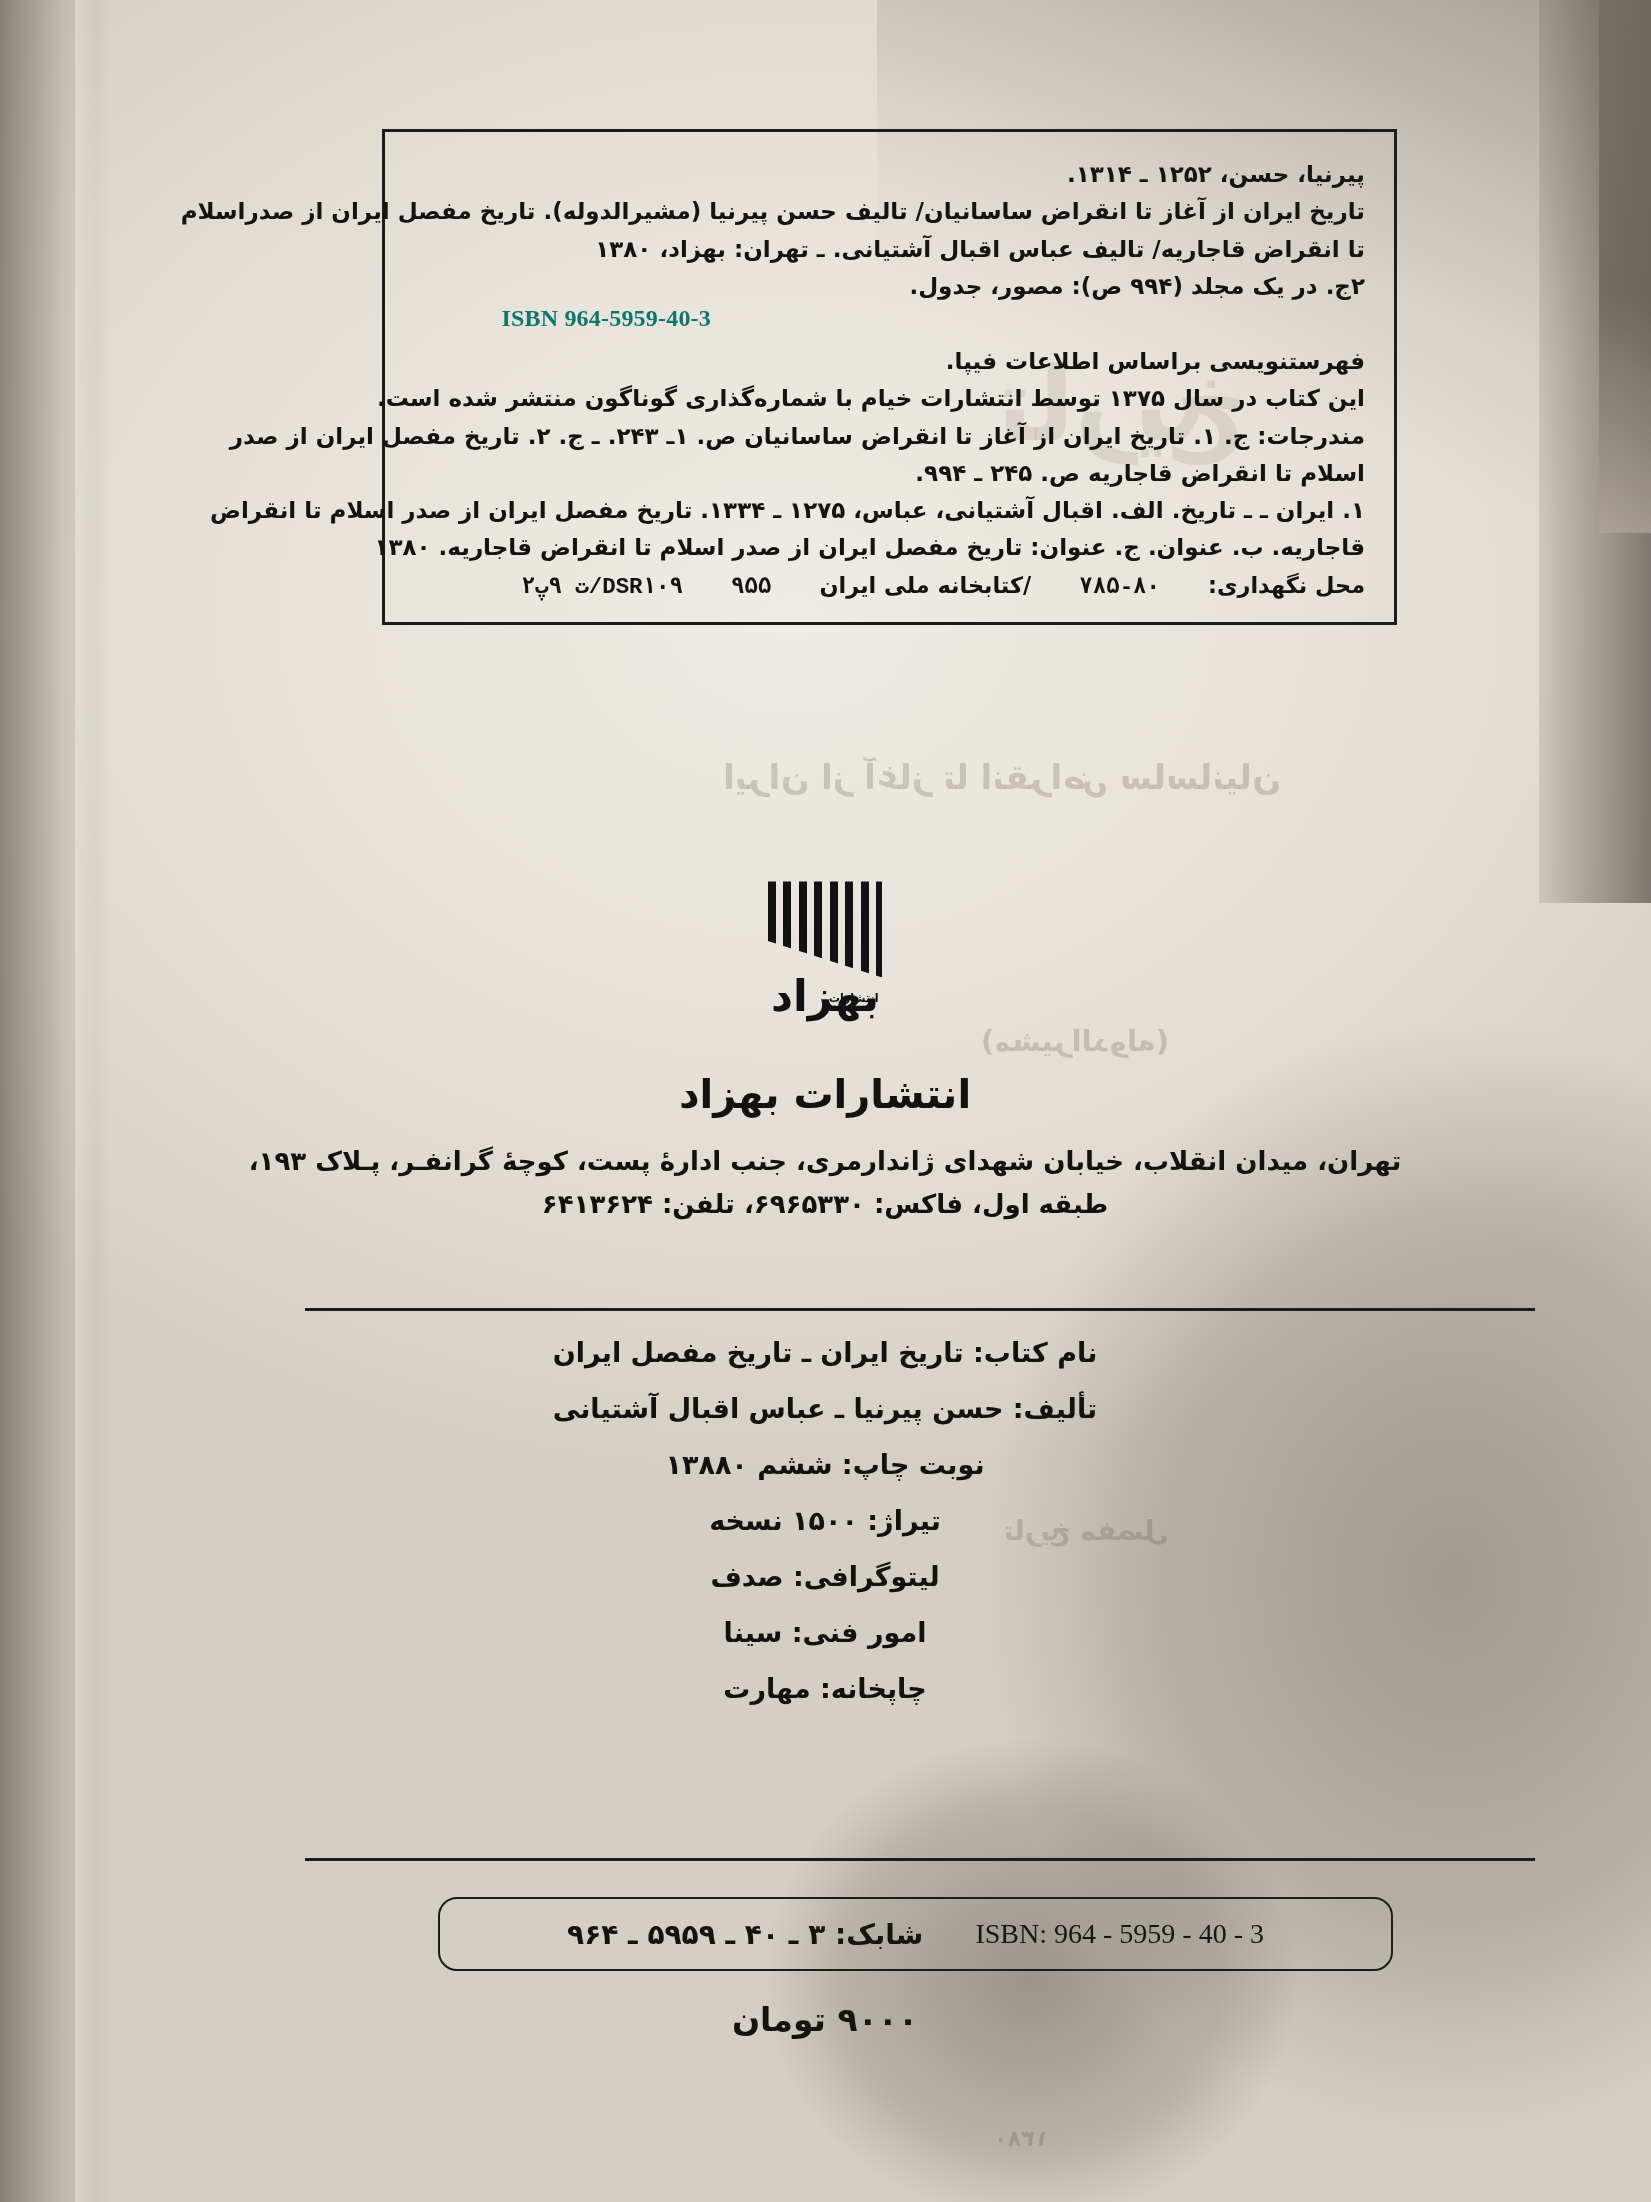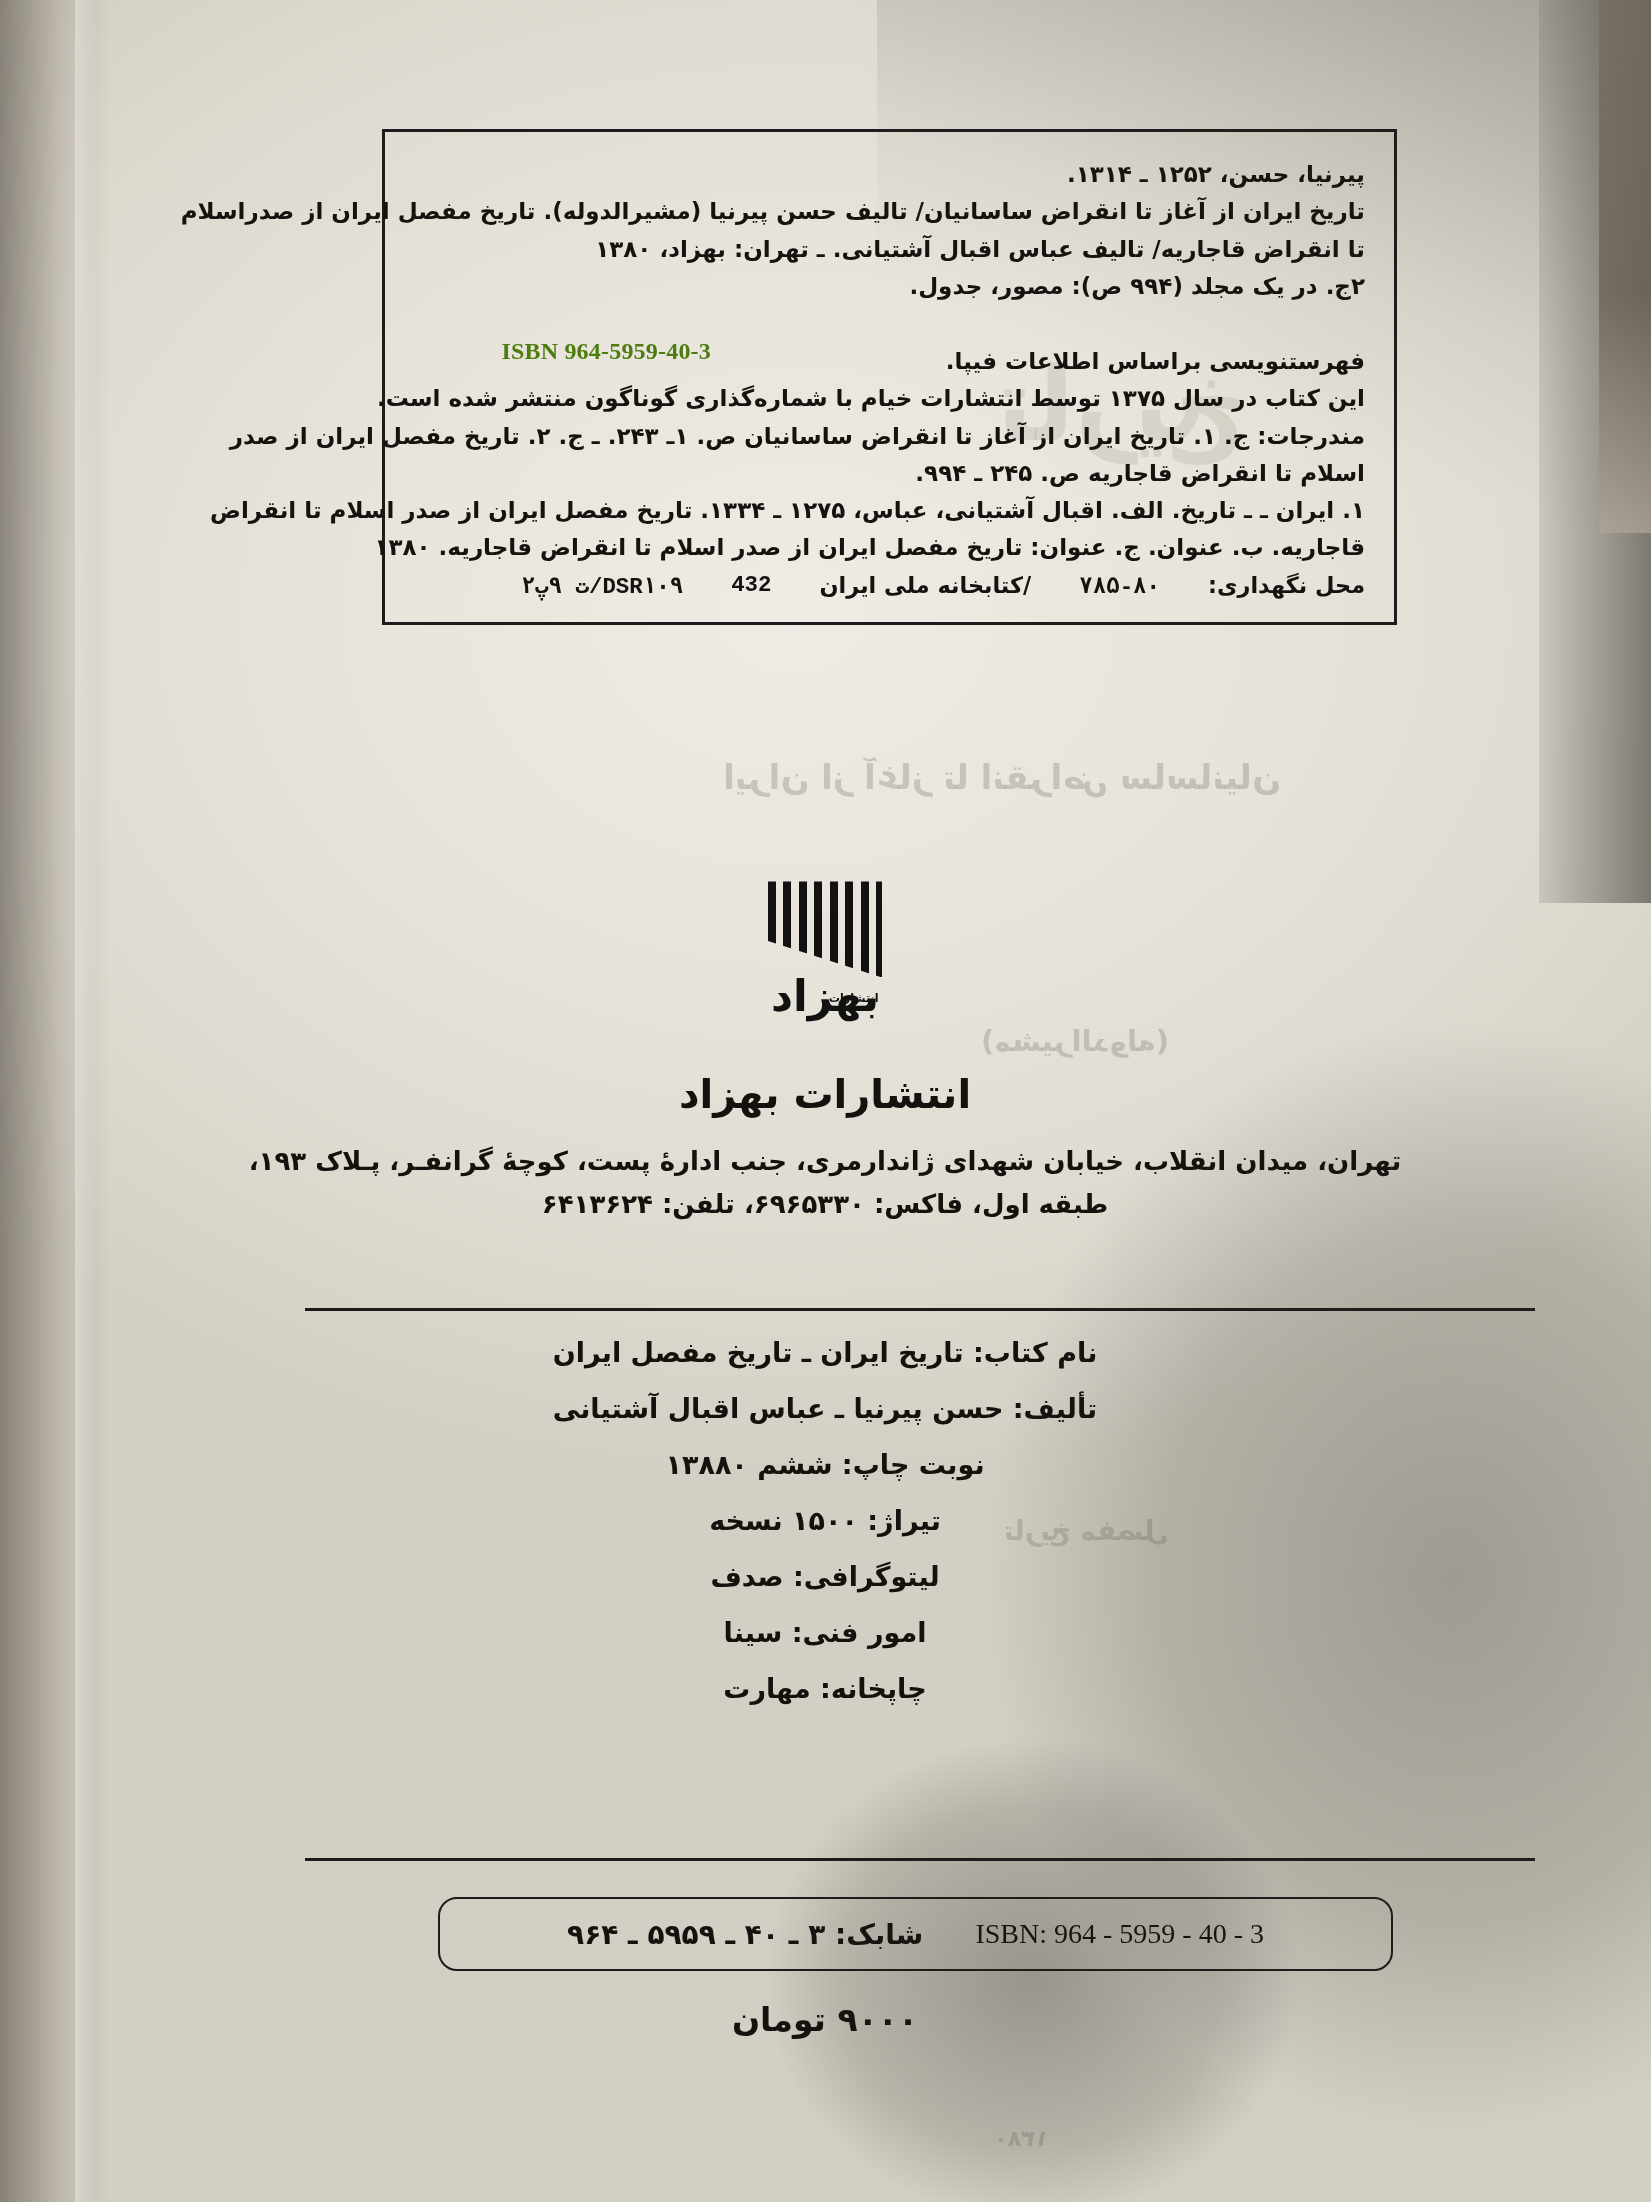--- a/index.html
+++ b/index.html
@@ -110,23 +110,22 @@
     height: 38px;
   }
   .isbn-latin {
     position: absolute;
     right: 654px;
     top: 0;
     direction: ltr;
     font-family: "Liberation Serif", "DejaVu Serif", serif;
     font-size: 24px;
     font-weight: 700;
-    color: #4d7c0f;
+    color: #0f766e;
     letter-spacing: 0.2px;
-    margin-top: 33px;
   }
   .cip-last {
     display: flex;
     flex-direction: row;
     justify-content: flex-start;
     gap: 48px;
     font-size: 22.4px;
     font-weight: 700;
     color: #15130f;
     padding-top: 5.2px;
@@ -296,21 +295,21 @@
     <div class="cip-line">این کتاب در سال ۱۳۷۵ توسط انتشارات خیام با شماره‌گذاری گوناگون منتشر شده است.</div>
     <div class="cip-line">مندرجات: ج. ۱. تاریخ ایران از آغاز تا انقراض ساسانیان ص. ۱ـ ۲۴۳. ـ ج. ۲. تاریخ مفصل ایران از صدر</div>
     <div class="cip-line">اسلام تا انقراض قاجاریه ص. ۲۴۵ ـ ۹۹۴.</div>
     <div class="cip-line">۱. ایران ـ ـ تاریخ. الف. اقبال آشتیانی، عباس، ۱۲۷۵ ـ ۱۳۳۴. تاریخ مفصل ایران از صدر اسلام تا انقراض</div>
     <div class="cip-line">قاجاریه. ب. عنوان. ج. عنوان: تاریخ مفصل ایران از صدر اسلام تا انقراض قاجاریه. ۱۳۸۰</div>
 
     <div class="cip-last">
       <span>محل نگهداری:</span>
       <span class="mono">۷۸۵-۸۰</span>
       <span>/کتابخانه ملی ایران</span>
-      <span class="mono">432</span>
+      <span class="mono">۹۵۵</span>
       <span class="mono">۲ت ۹پ/DSR۱۰۹</span>
     </div>
   </div>
 
   <div class="logo">
     <div class="logo-mark">
       <div class="logo-bars"></div>
       <div class="logo-word">بهزاد</div>
       <div class="logo-sub">انتشارات</div>
     </div>

